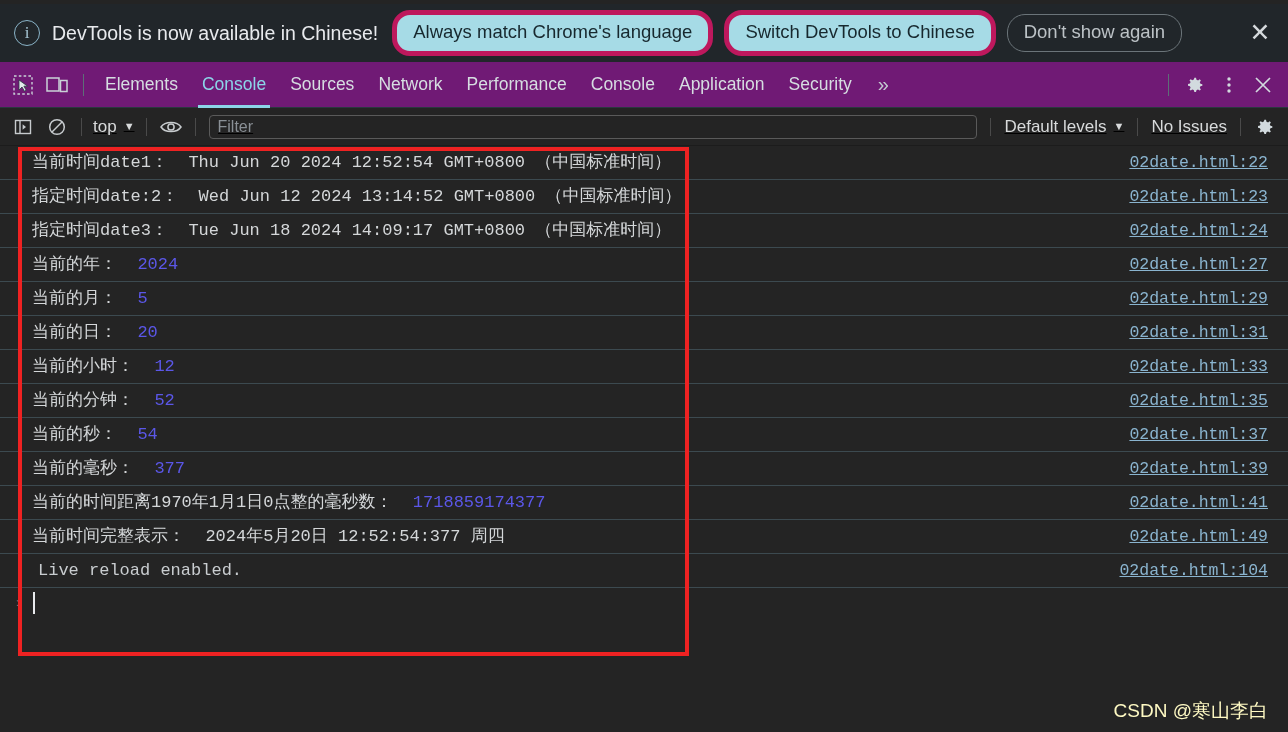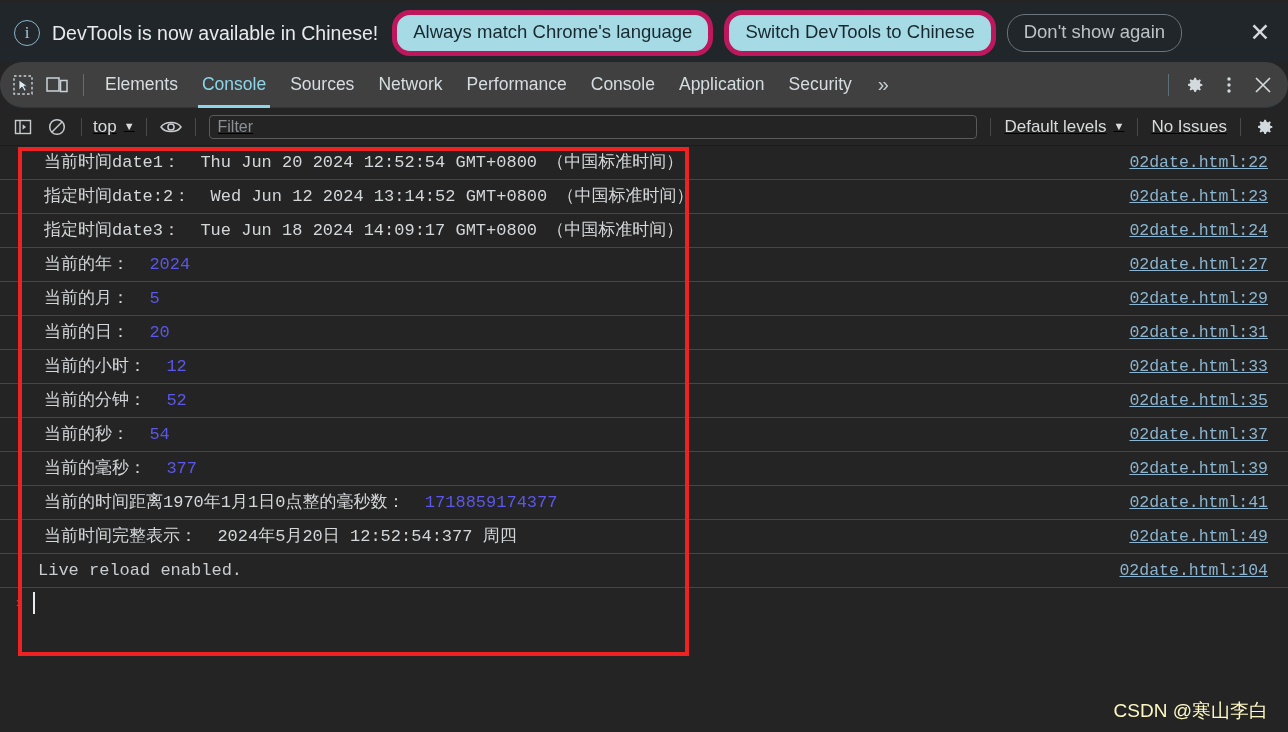--- a/index.html
+++ b/index.html
@@ -36,24 +36,23 @@
   .banner-close {
     position: absolute; right: 14px; top: 50%; transform: translateY(-50%);
     width: 28px; height: 28px; color: #d6dadd; font-size: 25px;
     line-height: 26px; text-align: center; cursor: pointer;
     font-family: "Liberation Sans", sans-serif; font-weight: 300;
   }
 
   
   .tabbar {
     position: absolute; left: 0; top: 62px; width: 1288px; height: 46px;
-    background: #404040;
+    background: #701a75;
     display: flex; align-items: center; padding-left: 6px;
     border-bottom: 1px solid #2a383f;
-    border-radius: 23px;
   }
   .iconbtn {
     width: 34px; height: 34px; display: flex; align-items: center; justify-content: center;
     cursor: pointer; flex: 0 0 auto;
   }
   .vsep { width: 1px; height: 22px; background: #5d6e77; margin: 0 9px; flex: 0 0 auto; }
   .tab {
     color: #d6dde1; font-size: 17.5px; padding: 0 12px; height: 46px;
     display: flex; align-items: center; cursor: pointer; white-space: nowrap;
     position: relative;
@@ -96,21 +95,21 @@
   .console {
     position: absolute; left: 0; top: 146px; width: 1288px; height: 586px;
     background: #242424; overflow: hidden;
   }
   .row {
     position: relative; height: 34px; border-bottom: 1px solid #3c4a50;
     display: flex; align-items: center;
   }
   .row-msg {
     font-family: "Liberation Mono", monospace; font-size: 17px;
-    color: #d4d7d9; padding-left: 44px; white-space: pre; line-height: 34px;
+    color: #d4d7d9; padding-left: 32px; white-space: pre; line-height: 34px;
   }
   .num { color: #5b57e8; }
   .row-link {
     position: absolute; right: 20px; top: 0; line-height: 34px;
     font-family: "Liberation Mono", monospace; font-size: 16.5px;
     color: #8ab4cf; text-decoration: underline; cursor: pointer; white-space: nowrap;
   }
   .row.plain .row-msg { color: #c9cdd0; }
 
   

